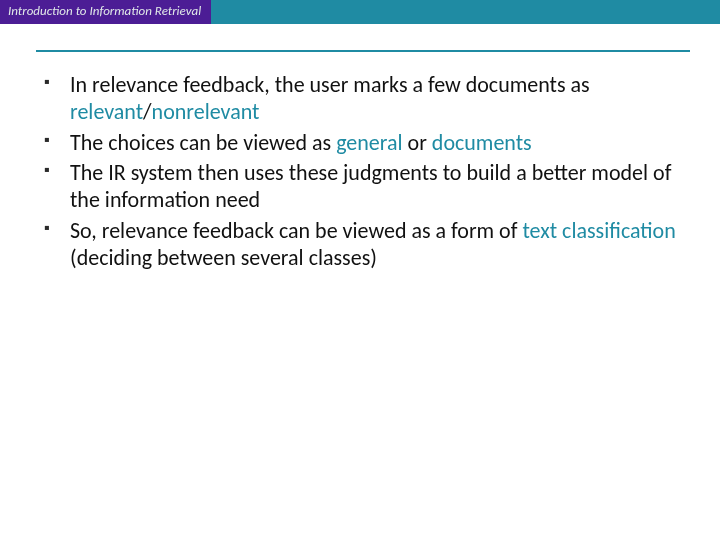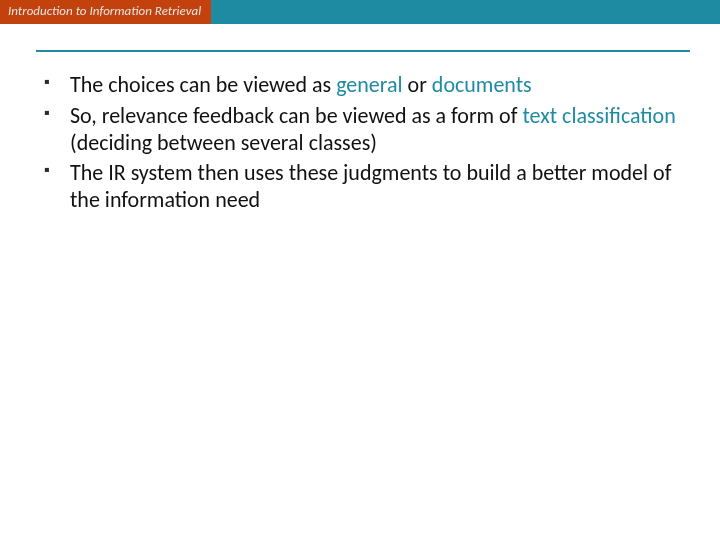--- a/index.html
+++ b/index.html
@@ -11,21 +11,21 @@
     background: #ffffff;
   }
   .topbar {
     width: 100%;
     height: 24px;
     background: #1f8ba3;
     display: flex;
     align-items: stretch;
   }
   .topbar-left {
-    background: #c2410c;
+    background: #4c1d95;
     color: #e0e8e8;
     font-style: italic;
     font-size: 13px;
     padding: 3px 10px 3px 8px;
     white-space: nowrap;
   }
   .title-wrap {
     padding: 18px 30px 6px 36px;
   }
   .title {
@@ -73,24 +73,27 @@
     <div class="topbar-left">Introduction to Information Retrieval</div>
   </div>
 
   <div class="title-wrap">
     <hr class="title-rule">
   </div>
 
   <div class="body">
     <ul class="bullets">
       <li>
+        <span>In relevance feedback, the user marks a few documents as </span><span class="kw">relevant</span><span>/</span><span class="kw">nonrelevant</span><span></span>
+      </li>
+      <li>
         <span>The choices can be viewed as </span><span class="kw">general</span><span> or </span><span class="kw">documents</span><span></span>
       </li>
       <li>
-        <span>So, relevance feedback can be viewed as a form of </span><span class="kw">text classification</span><span></span><span class="kw"></span><span> (deciding between several classes)</span>
+        <span>The IR system then uses these judgments to build a better model of the information need</span><span class="kw"></span><span></span><span class="kw"></span><span></span>
       </li>
       <li>
-        <span>The IR system then uses these judgments to build a better model of the information need</span><span class="kw"></span><span></span><span class="kw"></span><span></span>
+        <span>So, relevance feedback can be viewed as a form of </span><span class="kw">text classification</span><span></span><span class="kw"></span><span> (deciding between several classes)</span>
       </li>
     </ul>
   </div>
 
 </div>
 
 </body></html>

